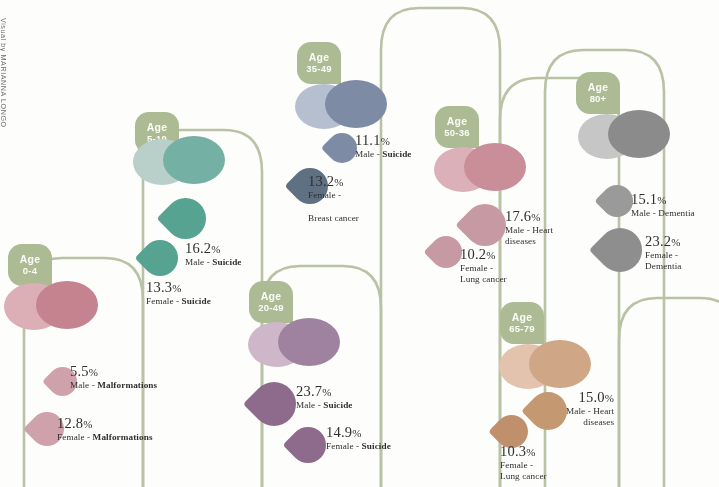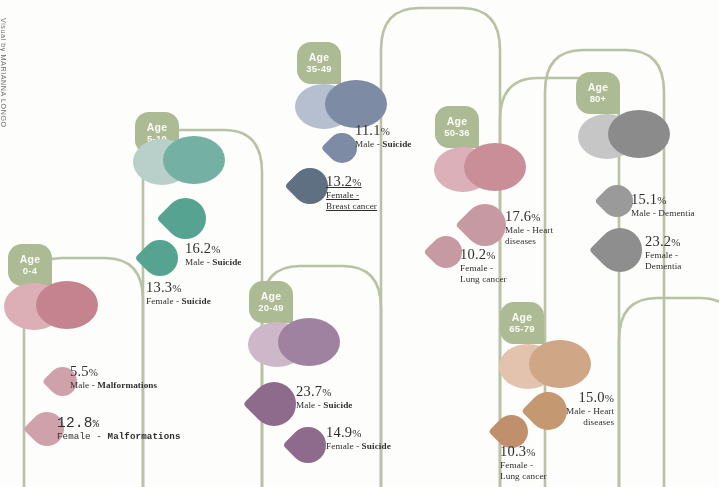--- a/index.html
+++ b/index.html
@@ -93,21 +93,21 @@
   <div class="berry" style="left:4px;top:281px;width:100px;height:50px;">
     <div class="lobe" style="left:0;top:2px;width:60px;height:47px;background:#dcaeb6;"></div>
     <div class="lobe" style="left:32px;top:0;width:62px;height:48px;background:#c4838f;"></div>
   </div>
   <div class="drop" style="left:48px;top:367px;width:29px;height:29px;background:#cfa2ab;"></div>
   <div class="stat" style="left:70px;top:363px;">
     <div class="pct"><span>5.5</span><span class="sym">%</span></div>
     <div class="cause"><span>Male - </span><b>Malformations</b></div>
   </div>
   <div class="drop" style="left:30px;top:412px;width:34px;height:34px;background:#cfa2ab;"></div>
-  <div class="stat" style="left:57px;top:415px;font-family:Liberation Mono, monospace;">
+  <div class="stat" style="left:57px;top:415px;">
     <div class="pct"><span>12.8</span><span class="sym">%</span></div>
     <div class="cause"><span>Female - </span><b>Malformations</b></div>
   </div>
 
   <div class="badge" style="left:135px;top:112px;">
     <span>Age</span>
     <span class="bl2">5-19</span>
   </div>
   <div class="berry" style="left:133px;top:136px;width:100px;height:52px;">
     <div class="lobe" style="left:0;top:3px;width:58px;height:46px;background:#b9cfca;"></div>
@@ -145,28 +145,28 @@
 
   <div class="badge" style="left:297px;top:42px;">
     <span>Age</span>
     <span class="bl2">35-49</span>
   </div>
   <div class="berry" style="left:295px;top:80px;width:100px;height:52px;">
     <div class="lobe" style="left:0;top:4px;width:58px;height:45px;background:#b6bfcf;"></div>
     <div class="lobe" style="left:30px;top:0;width:62px;height:48px;background:#7d8ca4;"></div>
   </div>
   <div class="drop" style="left:327px;top:133px;width:30px;height:30px;background:#7d8ca4;"></div>
-  <div class="stat" style="left:355px;top:122px;">
+  <div class="stat" style="left:355px;top:132px;">
     <div class="pct"><span>11.1</span><span class="sym">%</span></div>
     <div class="cause"><span>Male - </span><b>Suicide</b></div>
   </div>
   <div class="drop" style="left:292px;top:168px;width:36px;height:36px;background:#5f7083;"></div>
-  <div class="stat" style="left:326px;top:173px;text-decoration:underline;">
+  <div class="stat" style="left:308px;top:173px;">
     <div class="pct"><span>13.2</span><span class="sym">%</span></div>
-    <div class="cause"><span>Female - </span><span style="display:block;">Breast cancer</span></div>
+    <div class="cause"><span>Female - </span><span style="display:block;margin-top:12px;">Breast cancer</span></div>
   </div>
 
   <div class="badge" style="left:435px;top:106px;">
     <span>Age</span>
     <span class="bl2">50-36</span>
   </div>
   <div class="berry" style="left:434px;top:143px;width:100px;height:52px;">
     <div class="lobe" style="left:0;top:4px;width:58px;height:45px;background:#dcb0b8;"></div>
     <div class="lobe" style="left:30px;top:0;width:62px;height:48px;background:#c98e98;"></div>
   </div>

